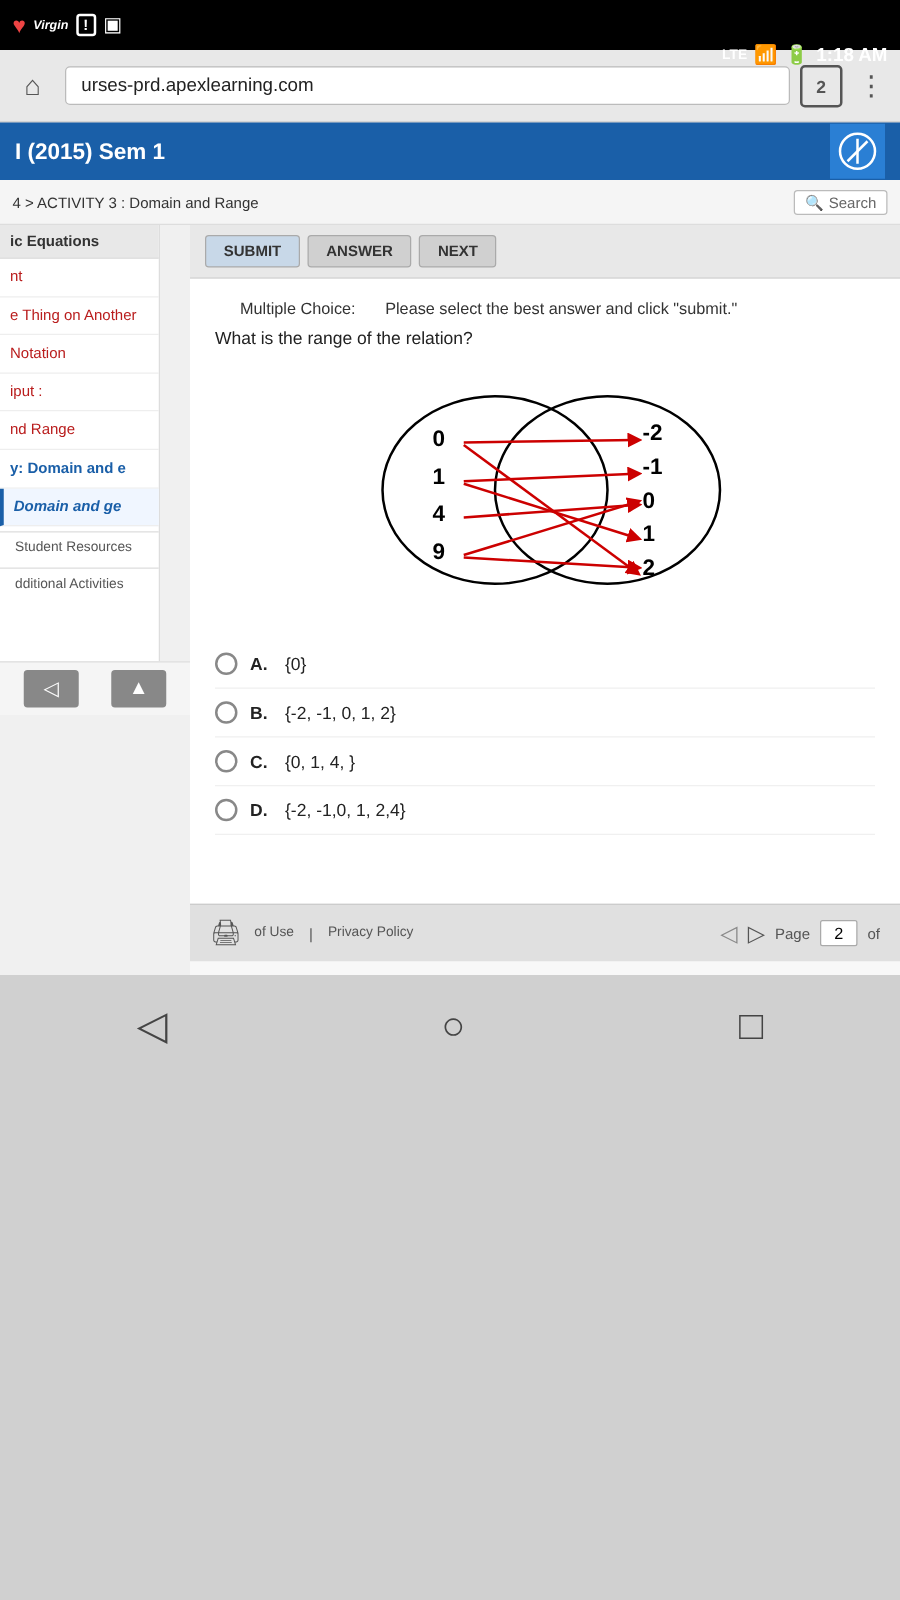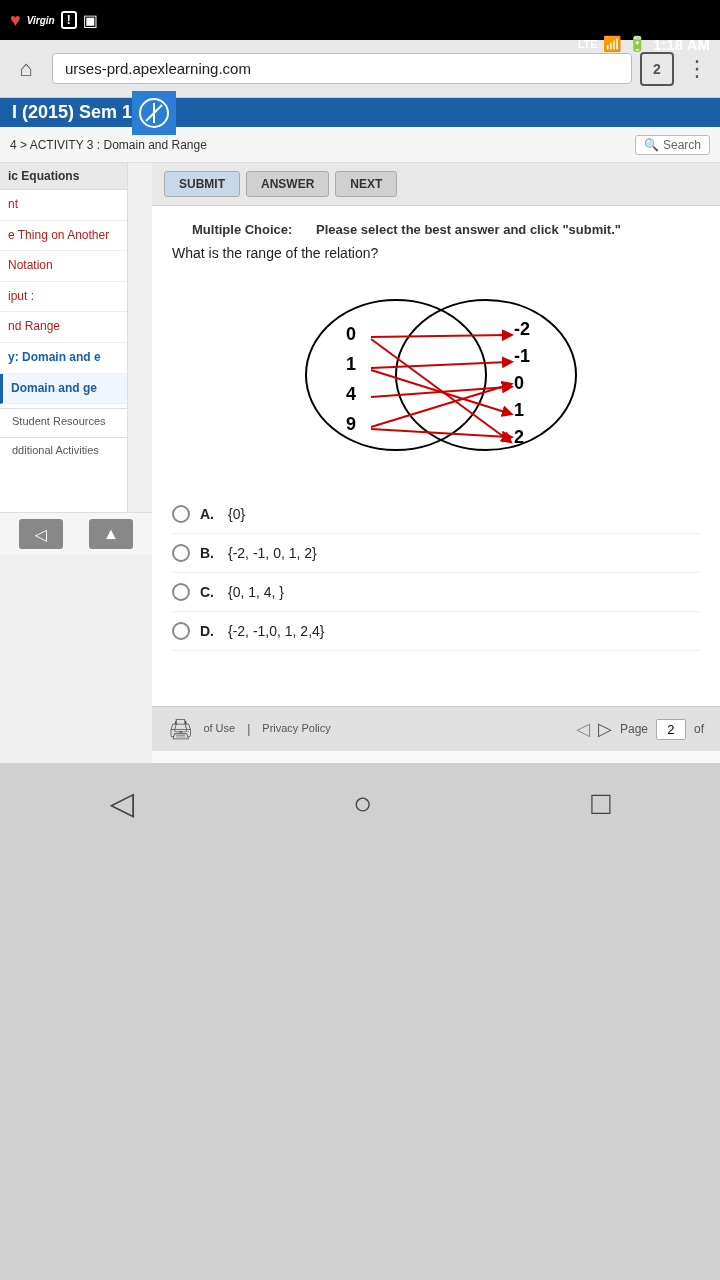--- a/index.html
+++ b/index.html
@@ -57,27 +57,27 @@
     }
     .menu-btn {
       font-size: 22px; color: #555; cursor: pointer;
       padding: 0 4px;
     }
 
     
     .page-header {
       background: #1a5fa8;
       color: #fff;
-      height: 29px;
+      height: 46px;
       display: flex;
       align-items: center;
       padding: 0 12px;
       font-size: 18px;
       font-weight: bold;
-      justify-content: flex-start;
+      justify-content: space-between;
     }
     .apex-logo {
       width: 44px; height: 44px;
       background: #2a7fd4;
       display: flex; align-items: center; justify-content: center;
       color: #fff; font-size: 22px;
     }
 
     
     .breadcrumb-bar {
@@ -131,20 +131,21 @@
       border-bottom: 1px solid #eee;
       cursor: pointer;
       font-size: 12px;
       line-height: 1.3;
     }
     .sidebar-item.active {
       color: #1a5fa8;
       font-weight: bold;
       border-left: 3px solid #1a5fa8;
       background: #f0f6ff;
+      font-style: italic;
     }
     .sidebar-item.current {
       color: #1a5fa8;
       font-weight: bold;
     }
     .sidebar-footer {
       padding: 6px 12px;
       color: #555;
       font-size: 11px;
       border-top: 1px solid #ddd;
@@ -202,21 +203,21 @@
       font-size: 18px;
       font-weight: bold;
       color: #222;
       margin-bottom: 10px;
     }
     .question-type {
       font-size: 13px;
       color: #333;
       margin-bottom: 8px;
     }
-    .question-type span { font-weight: bold; padding-left: 20px; }
+    .question-type span { font-weight: normal; padding-left: 20px; }
     .question-text {
       font-size: 14px;
       color: #222;
       margin-bottom: 14px;
     }
 
     
     .venn-diagram {
       display: flex;
       justify-content: center;

